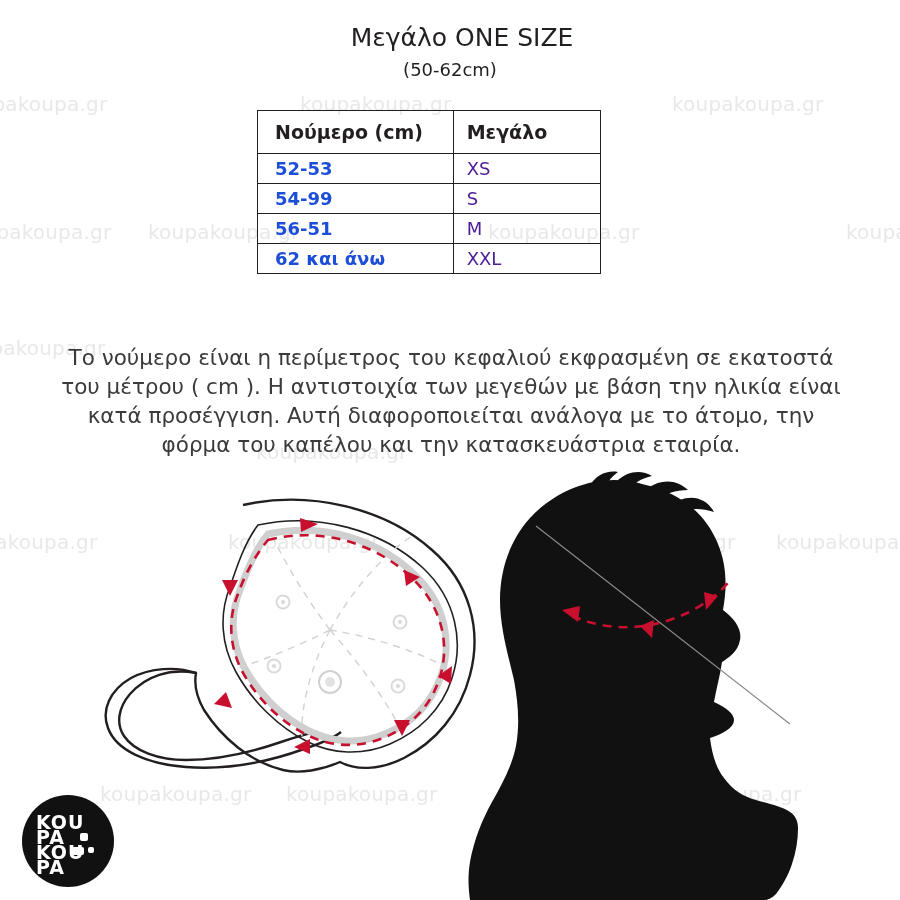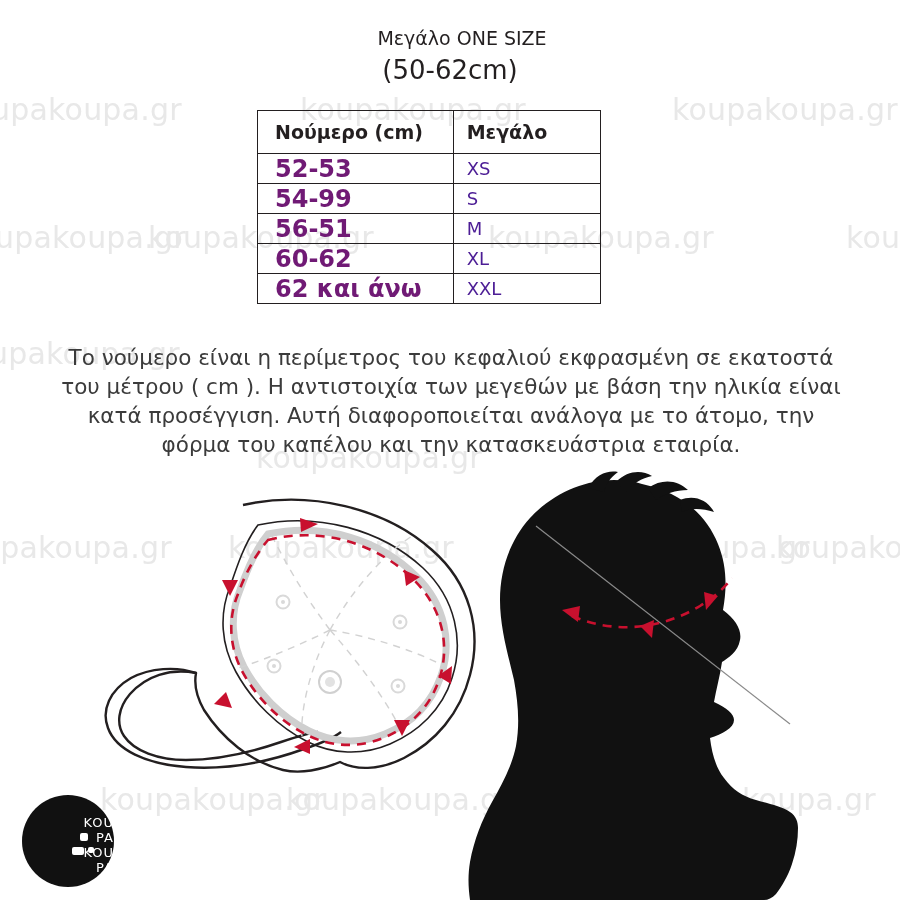--- a/index.html
+++ b/index.html
@@ -19,43 +19,43 @@
   
   .watermark-layer {
     position: absolute;
     inset: 0;
     pointer-events: none;
     z-index: 5;
   }
   .wm {
     position: absolute;
     font-family: "DejaVu Sans", sans-serif;
-    font-size: 30px;
+    font-size: 20px;
     color: #e8e8e8;
     white-space: nowrap;
     letter-spacing: 0.2px;
   }
 
   
   .header {
     position: absolute;
     top: 22px;
     left: 0;
     width: 900px;
     text-align: center;
     z-index: 10;
   }
   .header .line1 {
-    font-size: 19px;
+    font-size: 25px;
     line-height: 32px;
     color: #231f20;
     padding-left: 24px;
   }
   .header .line2 {
-    font-size: 26px;
+    font-size: 18px;
     line-height: 32px;
     color: #231f20;
   }
 
   
   .table-wrap {
     position: absolute;
     top: 110px;
     left: 257px;
     width: 400px;
@@ -81,23 +81,23 @@
     height: 29px;
   }
   .c1 { width: 198px; padding-left: 17px !important; }
   .c2 { width: 146px; padding-left: 13px !important; }
   .hdr-txt {
     font-size: 19px;
     font-weight: bold;
     color: #231f20;
   }
   .num-txt {
-    font-size: 24px;
+    font-size: 18px;
     font-weight: bold;
-    color: #701a75;
+    color: #1d4ed8;
   }
   .size-txt {
     font-size: 18px;
     font-weight: normal;
     color: #4c1d95;
   }
 
   
   .note {
     position: absolute;
@@ -130,27 +130,26 @@
     height: 92px;
     border-radius: 50%;
     background: #111111;
     z-index: 12;
   }
   .logo-txt {
     position: absolute;
     inset: 0;
     color: #ffffff;
     font-family: "DejaVu Sans", sans-serif;
-    font-weight: normal;
-    font-size: 13px;
+    font-weight: bold;
+    font-size: 19px;
     line-height: 15px;
     letter-spacing: 1px;
     padding: 20px 0 0 14px;
     box-sizing: border-box;
-    text-align: right;
   }
   .logo-dot {
     position: absolute;
     background: #ffffff;
     border-radius: 2px;
   }
 </style>
 </head>
 <body>
 
@@ -195,24 +194,20 @@
     </tr>
     <tr>
       <td class="c1"><span class="num-txt">54-99</span></td>
       <td class="c2"><span class="size-txt">S</span></td>
     </tr>
     <tr>
       <td class="c1"><span class="num-txt">56-51</span></td>
       <td class="c2"><span class="size-txt">M</span></td>
     </tr>
     <tr>
-      <td class="c1"><span class="num-txt">60-62</span></td>
-      <td class="c2"><span class="size-txt">XL</span></td>
-    </tr>
-    <tr>
       <td class="c1"><span class="num-txt">62 και άνω</span></td>
       <td class="c2"><span class="size-txt">XXL</span></td>
     </tr>
   </tbody>
     </table>
 </div>
 
 <div class="note">Το νούμερο είναι η περίμετρος του κεφαλιού  εκφρασμένη  σε εκατοστά του μέτρου ( cm ). Η αντιστοιχία των μεγεθών με βάση την ηλικία είναι κατά προσέγγιση. Αυτή διαφοροποιείται ανάλογα με το άτομο, την φόρμα του καπέλου και την κατασκευάστρια εταιρία.</div>
 
 <svg class="art" viewBox="0 0 900 430">

